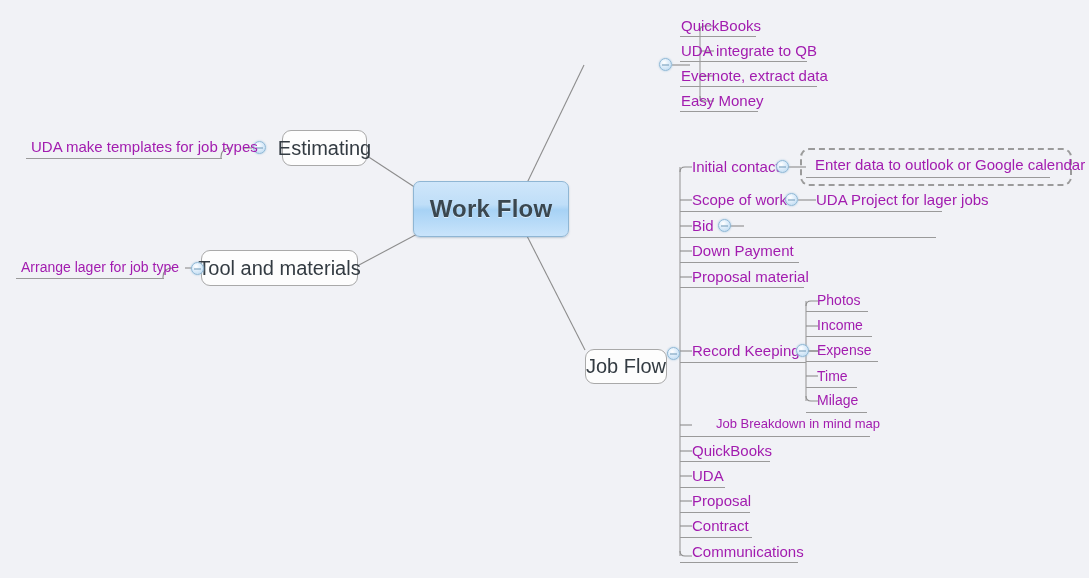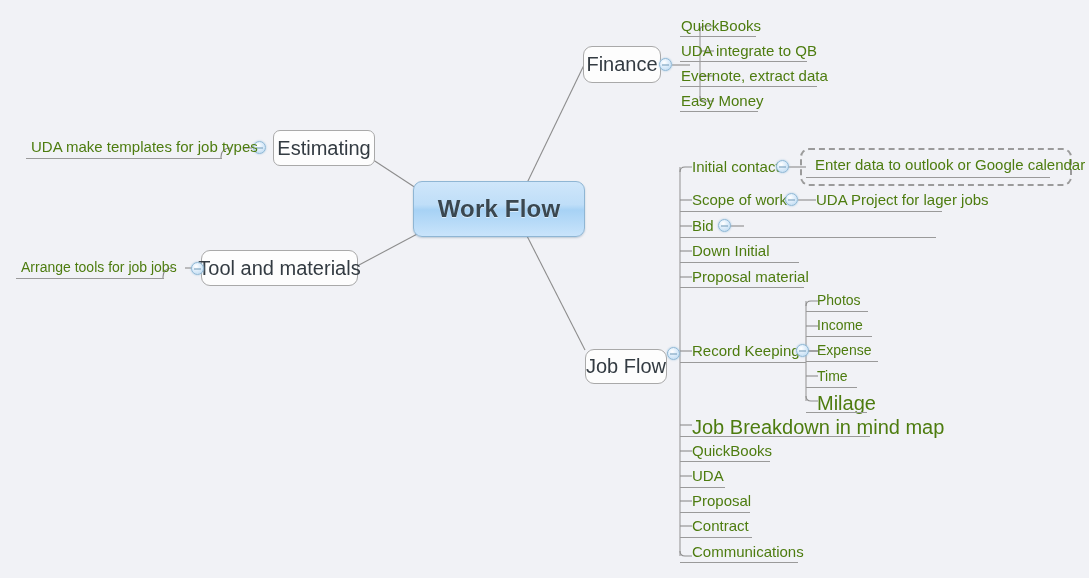--- a/index.html
+++ b/index.html
@@ -40,21 +40,21 @@
     color:#333b42;
     font-size:20px;
     white-space:nowrap;
     padding:0 10px;
   }
 
   
   .text-node{
     position:absolute;
     white-space:nowrap;
-    color:#4d7c0f;
+    color:#a21caf;
     line-height:1;
     display:flex;
     align-items:center;
   }
   .text-node .txt{display:block;}
   .underline{
     position:absolute;
     height:0;
     border-bottom:1px solid #9a9a9a;
   }
@@ -139,26 +139,25 @@
       <path d="M 808 351 L 818 351"></path>
       <path d="M 806 301 L 806 401" stroke="#9a9a9a"></path>
       <path d="M 806 306 q 0 -5 5 -5 L 818 301"></path>
       <path d="M 806 396 q 0 5 5 5 L 818 401"></path>
       <path d="M 806 326 L 818 326"></path>
       <path d="M 806 351 L 818 351"></path>
       <path d="M 806 376 L 818 376"></path>
     </g>
   </svg>
 
-  <div class="center-node" style="left:413px;top:181px;width:172px;height:56px;">Work Flow</div>
-
-  <div class="branch-node" style="left:583px;top:46px;width:78px;height:37px;">Finance</div>
+  <div class="center-node" style="left:413px;top:181px;width:156px;height:56px;border-radius:7px;">Work Flow</div>
+
   <div class="handle" style="left:659px;top:58px;"></div>
 
-  <div class="branch-node" style="left:273px;top:130px;width:102px;height:36px;border-radius:7px;">Estimating</div>
+  <div class="branch-node" style="left:282px;top:130px;width:85px;height:36px;">Estimating</div>
   <div class="handle" style="left:253px;top:141px;"></div>
 
   <div class="branch-node" style="left:201px;top:250px;width:157px;height:36px;">Tool and materials</div>
   <div class="handle" style="left:191px;top:262px;"></div>
 
   <div class="branch-node" style="left:585px;top:336px;width:82px;height:35px;margin-top:13px;">Job Flow</div>
   <div class="handle" style="left:667px;top:347px;"></div>
 
   <div class="text-node" style="left:681px;top:18px;font-size:15px;">
     <span class="txt">QuickBooks</span>
@@ -179,21 +178,21 @@
     <span class="txt">Easy Money</span>
   </div>
   <div class="underline" style="left:680px;top:111px;width:78px;"></div>
 
   <div class="text-node" style="left:31px;top:139px;font-size:15px;">
     <span class="txt">UDA make templates for job types</span>
   </div>
   <div class="underline" style="left:26px;top:158px;width:196px;"></div>
 
   <div class="text-node" style="left:21px;top:260px;font-size:14px;">
-    <span class="txt">Arrange tools for job jobs</span>
+    <span class="txt">Arrange lager for job type</span>
   </div>
   <div class="underline" style="left:16px;top:278px;width:148px;"></div>
 
   <div class="text-node" style="left:692px;top:159px;font-size:15px;">
     <span class="txt">Initial contact</span>
   </div>
   <div class="handle" style="left:776px;top:160px;"></div>
   <div class="underline" style="left:806px;top:177px;width:244px;"></div>
   <div class="selection" style="left:800px;top:148px;width:272px;height:38px;"></div>
   <div class="text-node" style="left:815px;top:157px;font-size:15px;">
@@ -209,21 +208,21 @@
   </div>
   <div class="underline" style="left:680px;top:211px;width:262px;"></div>
 
   <div class="text-node" style="left:692px;top:218px;font-size:15px;">
     <span class="txt">Bid</span>
   </div>
   <div class="handle" style="left:718px;top:219px;"></div>
   <div class="underline" style="left:680px;top:237px;width:256px;"></div>
 
   <div class="text-node" style="left:692px;top:243px;font-size:15px;">
-    <span class="txt">Down Initial</span>
+    <span class="txt">Down Payment</span>
   </div>
   <div class="underline" style="left:680px;top:262px;width:119px;"></div>
 
   <div class="text-node" style="left:692px;top:269px;font-size:15px;">
     <span class="txt">Proposal material</span>
   </div>
   <div class="underline" style="left:680px;top:287px;width:124px;"></div>
 
   <div class="text-node" style="left:692px;top:343px;font-size:15px;">
     <span class="txt">Record Keeping</span>
@@ -244,26 +243,26 @@
   <div class="text-node" style="left:817px;top:343px;font-size:14px;">
     <span class="txt">Expense</span>
   </div>
   <div class="underline" style="left:806px;top:361px;width:72px;"></div>
 
   <div class="text-node" style="left:817px;top:369px;font-size:14px;">
     <span class="txt">Time</span>
   </div>
   <div class="underline" style="left:806px;top:387px;width:51px;"></div>
 
-  <div class="text-node" style="left:817px;top:393px;font-size:20px;">
+  <div class="text-node" style="left:817px;top:393px;font-size:14px;">
     <span class="txt">Milage</span>
   </div>
   <div class="underline" style="left:806px;top:412px;width:61px;"></div>
 
-  <div class="text-node" style="left:692px;top:417px;font-size:20px;justify-content:center;">
+  <div class="text-node" style="left:716px;top:417px;font-size:13px;justify-content:center;">
     <span class="txt">Job Breakdown in mind map</span>
   </div>
   <div class="underline" style="left:680px;top:436px;width:190px;"></div>
 
   <div class="text-node" style="left:692px;top:443px;font-size:15px;">
     <span class="txt">QuickBooks</span>
   </div>
   <div class="underline" style="left:680px;top:461px;width:90px;"></div>
 
   <div class="text-node" style="left:692px;top:468px;font-size:15px;">

